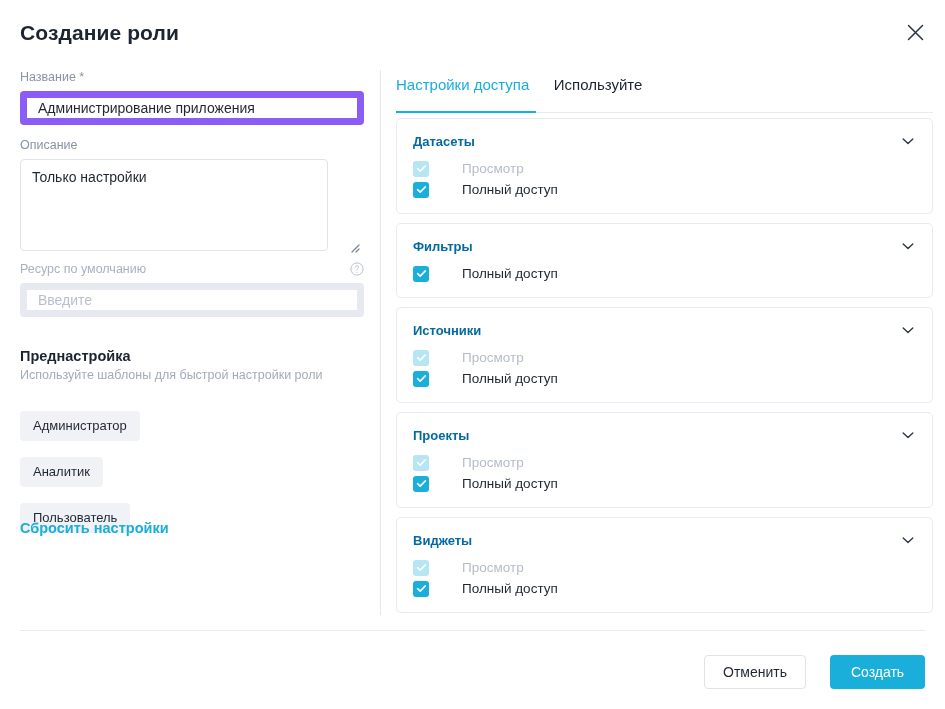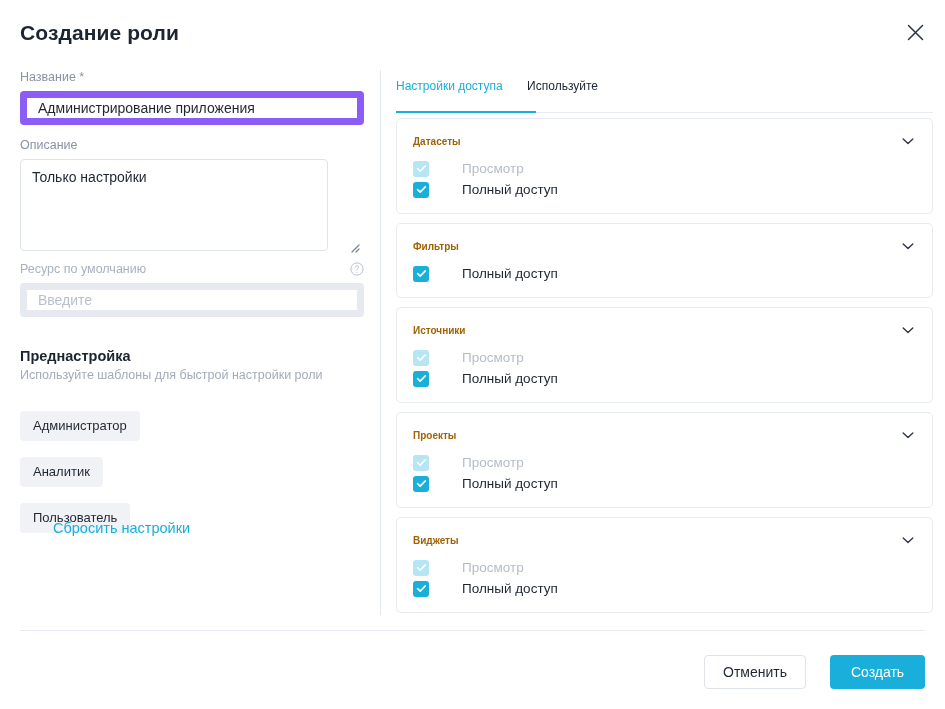--- a/index.html
+++ b/index.html
@@ -109,31 +109,30 @@
     font-family: inherit; font-size: 13px; color: #1f2733;
     padding: 7px 13px 8px 13px;
     margin-bottom: 6px;
     cursor: pointer;
     text-align: left;
     margin-top: 16px;
   }
   .reset-link {
     position: absolute; left: 20px; top: 458px;
     font-size: 14.5px; color: #1aaedb; cursor: pointer;
-    font-weight: normal;
-    margin-left: 33px;
+    font-weight: bold;
   }
 
   
   .tabs {
     position: absolute; left: 0; top: 14px; width: 537px; height: 36px;
   }
   .tab {
     display: inline-block;
-    font-size: 12px; cursor: pointer;
+    font-size: 15px; cursor: pointer;
     padding-bottom: 11px;
     color: #1b2430;
   }
   .tab.active { color: #1aaedb; }
   .tab + .tab { margin-left: 20px; }
   .tab-underline {
     position: absolute; left: 0; top: 35px;
     height: 2px; background: #1aaedb; width: 140px;
   }
   .tabs-rule {
@@ -148,21 +147,21 @@
     border: 1px solid #e7eaf0; border-radius: 5px;
     background: #fff;
     margin-bottom: 9px;
     padding: 14px 16px 13px 16px;
     position: relative;
   }
   .card-head {
     display: flex; align-items: center; justify-content: space-between;
     margin-bottom: 9px;
   }
-  .card-title { font-size: 10px; font-weight: bold; color: #a16207; text-align: right; }
+  .card-title { font-size: 13px; font-weight: bold; color: #0369a1; text-align: right; }
   .chev { width: 16px; height: 16px; cursor: pointer; }
   .perm-row {
     display: flex; align-items: center; height: 21px;
   }
   .cb {
     width: 16px; height: 16px; border-radius: 3px;
     display: inline-flex; align-items: center; justify-content: center;
     margin-right: 9px; flex: 0 0 16px;
   }
   .cb.on { background: #1aaedb; }

